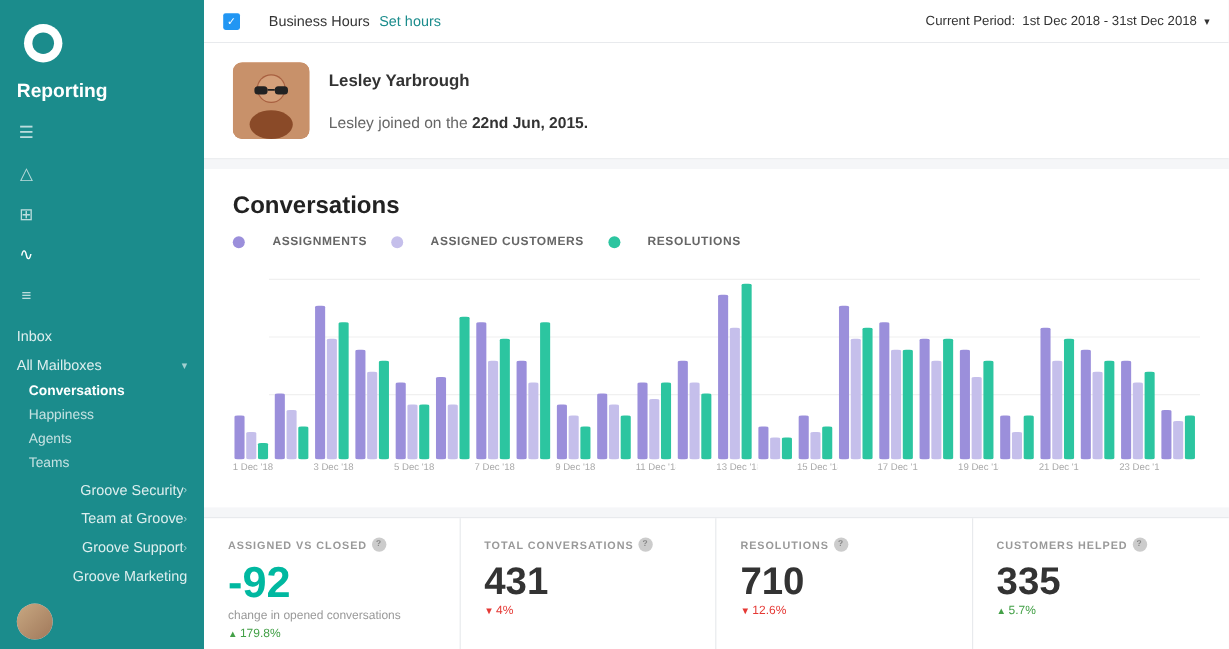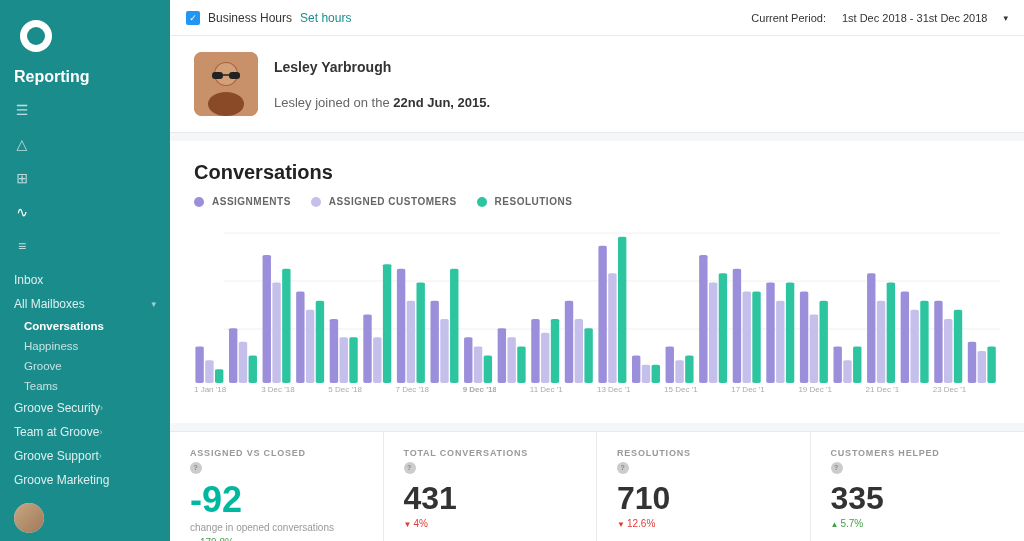--- a/index.html
+++ b/index.html
@@ -63,21 +63,21 @@
       cursor: pointer;
     }
     .nav-sub-item.active { color: #fff; font-weight: 600; }
     .nav-group-item {
       padding: 5px 14px;
       font-size: 12px;
       color: rgba(255,255,255,0.85);
       cursor: pointer;
       display: flex;
       align-items: center;
-      justify-content: flex-start;
+      justify-content: flex-end;
     }
     .chevron { font-size: 9px; opacity: 0.7; }
     .sidebar-avatar {
       width: 30px; height: 30px;
       border-radius: 50%;
       background: #ccc;
       margin: 8px 14px;
       overflow: hidden;
       display: flex; align-items: center; justify-content: center;
       font-size: 10px;
@@ -115,31 +115,32 @@
       background: #2196F3;
       border-radius: 2px;
       display: flex; align-items: center; justify-content: center;
       color: #fff;
       font-size: 9px;
     }
     .topbar-biz {
       font-size: 12px;
       color: #333;
       font-weight: 500;
+      margin-left: 16px;
     }
     .topbar-link {
       font-size: 12px;
       color: #1b8c8c;
       cursor: pointer;
       text-decoration: none;
     }
     .topbar-right {
       font-size: 11px;
       color: #666;
-      display: flex; align-items: center; gap: 16px;
+      display: flex; align-items: center; gap: 6px;
     }
     .topbar-right span { color: #333; }
     .topbar-dropdown-icon { font-size: 9px; color: #666; }
 
     
     .content {
       flex: 1;
       overflow-y: auto;
       padding: 0;
     }
@@ -189,21 +190,21 @@
       color: #222;
       margin-bottom: 12px;
     }
     .chart-legend {
       display: flex;
       gap: 20px;
       margin-bottom: 16px;
       align-items: center;
     }
     .legend-item {
-      display: flex; align-items: center; gap: 8px;
+      display: flex; align-items: center; gap: 23px;
       font-size: 10px;
       color: #666;
       font-weight: 600;
       text-transform: uppercase;
       letter-spacing: 0.5px;
     }
     .legend-dot {
       width: 10px; height: 10px;
       border-radius: 50%;
     }
@@ -230,21 +231,21 @@
       border-bottom: 1px solid #e8eaed;
     }
     .stat-cell:last-child { border-right: none; }
     .stat-label {
       font-size: 9px;
       font-weight: 700;
       color: #999;
       text-transform: uppercase;
       letter-spacing: 0.8px;
       margin-bottom: 8px;
-      display: flex; align-items: flex-start; gap: 4px; flex-direction: column;
+      display: flex; align-items: flex-end; gap: 4px;
     }
     .stat-value {
       font-size: 32px;
       font-weight: 700;
       color: #333;
       line-height: 1;
     }
     .stat-value.negative {
       color: #00b8a0;
       font-size: 36px;
@@ -304,21 +305,21 @@
       <span>All Mailboxes</span>
       <span class="chevron">▾</span>
     </div>
     <div class="nav-sub-item active">
       <span>Conversations</span>
     </div>
     <div class="nav-sub-item">
       <span>Happiness</span>
     </div>
     <div class="nav-sub-item">
-      <span>Groove</span>
+      <span>Agents</span>
     </div>
     <div class="nav-sub-item">
       <span>Teams</span>
     </div>
     <div class="nav-group-item">
       <span>Groove Security</span>
       <span class="chevron">›</span>
     </div>
     <div class="nav-group-item">
       <span>Team at Groove</span>
@@ -478,29 +479,29 @@
               <rect x="259.5" y="66.05714285714286" width="3" height="69.94285714285714" fill="#2cc5a0" rx="1"></rect>
               <rect x="264.5" y="66.05714285714286" width="3" height="69.94285714285714" fill="#9b8fdb" rx="1"></rect>
               <rect x="268" y="81.6" width="3" height="54.400000000000006" fill="#c5bfeb" rx="1"></rect>
               <rect x="271.5" y="73.82857142857142" width="3" height="62.17142857142857" fill="#2cc5a0" rx="1"></rect>
               <rect x="276.5" y="101.02857142857144" width="3" height="34.97142857142857" fill="#9b8fdb" rx="1"></rect>
               <rect x="280" y="108.8" width="3" height="27.200000000000003" fill="#c5bfeb" rx="1"></rect>
               <rect x="283.5" y="104.91428571428571" width="3" height="31.085714285714285" fill="#2cc5a0" rx="1"></rect>
             </svg>
           </div>
         <div id="xlabels-render" style="position:absolute;bottom:0;left:0;right:0;height:18px;display:flex;">
-            <div style="flex: 1 1 0%; font-size: 8px; color: rgb(170, 170, 170); white-space: nowrap; overflow: hidden;">1 Jan '18</div>
+            <div style="flex: 1 1 0%; font-size: 8px; color: rgb(170, 170, 170); white-space: nowrap; overflow: hidden;">1 Dec '18</div>
             <div style="flex: 1 1 0%; font-size: 8px; color: rgb(170, 170, 170); white-space: nowrap; overflow: hidden;"></div>
             <div style="flex: 1 1 0%; font-size: 8px; color: rgb(170, 170, 170); white-space: nowrap; overflow: hidden;">3 Dec '18</div>
             <div style="flex: 1 1 0%; font-size: 8px; color: rgb(170, 170, 170); white-space: nowrap; overflow: hidden;"></div>
             <div style="flex: 1 1 0%; font-size: 8px; color: rgb(170, 170, 170); white-space: nowrap; overflow: hidden;">5 Dec '18</div>
             <div style="flex: 1 1 0%; font-size: 8px; color: rgb(170, 170, 170); white-space: nowrap; overflow: hidden;"></div>
             <div style="flex: 1 1 0%; font-size: 8px; color: rgb(170, 170, 170); white-space: nowrap; overflow: hidden;">7 Dec '18</div>
             <div style="flex: 1 1 0%; font-size: 8px; color: rgb(170, 170, 170); white-space: nowrap; overflow: hidden;"></div>
-            <div style="flex: 1 1 0%; font-size: 8px; color: rgb(170, 170, 170); white-space: nowrap; overflow: hidden; font-weight: bold;">9 Dec '18</div>
+            <div style="flex: 1 1 0%; font-size: 8px; color: rgb(170, 170, 170); white-space: nowrap; overflow: hidden;">9 Dec '18</div>
             <div style="flex: 1 1 0%; font-size: 8px; color: rgb(170, 170, 170); white-space: nowrap; overflow: hidden;"></div>
             <div style="flex: 1 1 0%; font-size: 8px; color: rgb(170, 170, 170); white-space: nowrap; overflow: hidden;">11 Dec '18</div>
             <div style="flex: 1 1 0%; font-size: 8px; color: rgb(170, 170, 170); white-space: nowrap; overflow: hidden;"></div>
             <div style="flex: 1 1 0%; font-size: 8px; color: rgb(170, 170, 170); white-space: nowrap; overflow: hidden;">13 Dec '18</div>
             <div style="flex: 1 1 0%; font-size: 8px; color: rgb(170, 170, 170); white-space: nowrap; overflow: hidden;"></div>
             <div style="flex: 1 1 0%; font-size: 8px; color: rgb(170, 170, 170); white-space: nowrap; overflow: hidden;">15 Dec '18</div>
             <div style="flex: 1 1 0%; font-size: 8px; color: rgb(170, 170, 170); white-space: nowrap; overflow: hidden;"></div>
             <div style="flex: 1 1 0%; font-size: 8px; color: rgb(170, 170, 170); white-space: nowrap; overflow: hidden;">17 Dec '18</div>
             <div style="flex: 1 1 0%; font-size: 8px; color: rgb(170, 170, 170); white-space: nowrap; overflow: hidden;"></div>
             <div style="flex: 1 1 0%; font-size: 8px; color: rgb(170, 170, 170); white-space: nowrap; overflow: hidden;">19 Dec '18</div>

